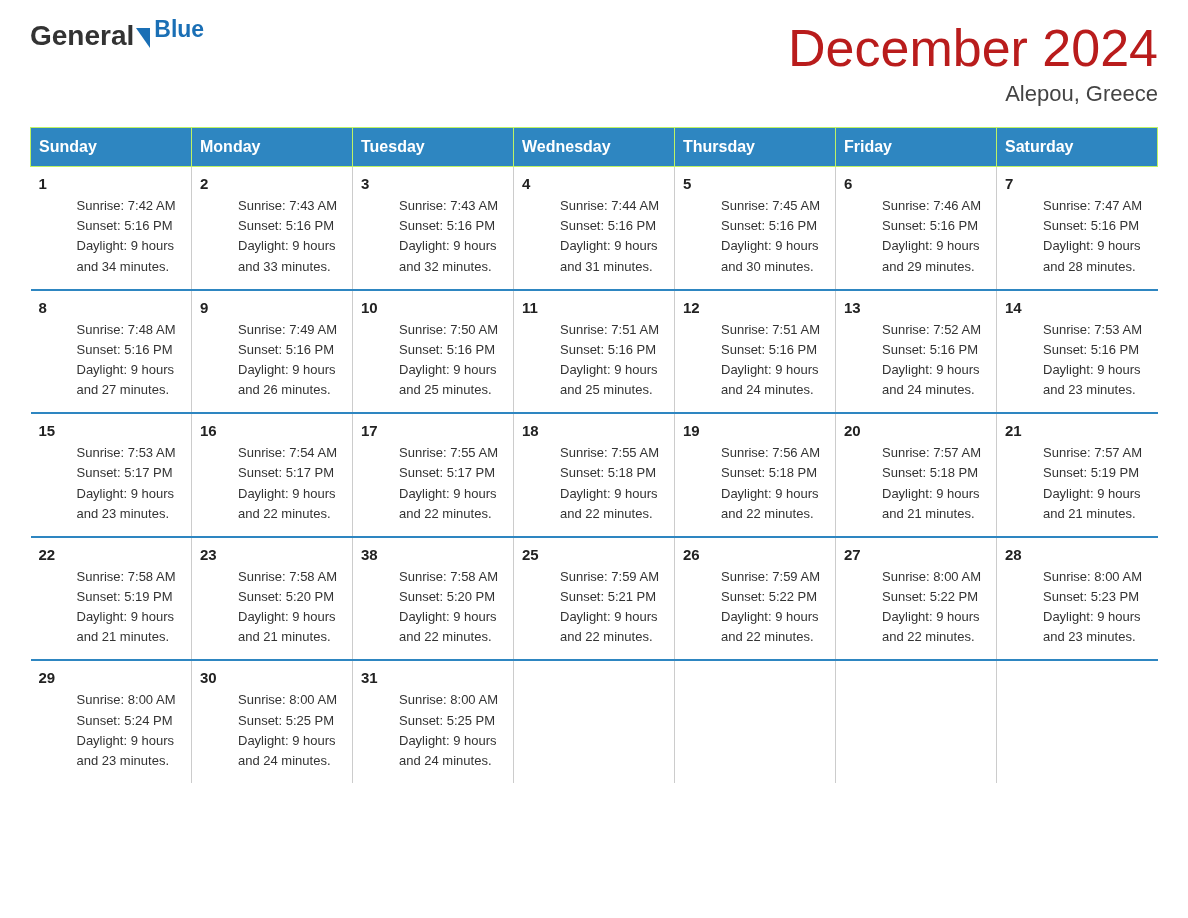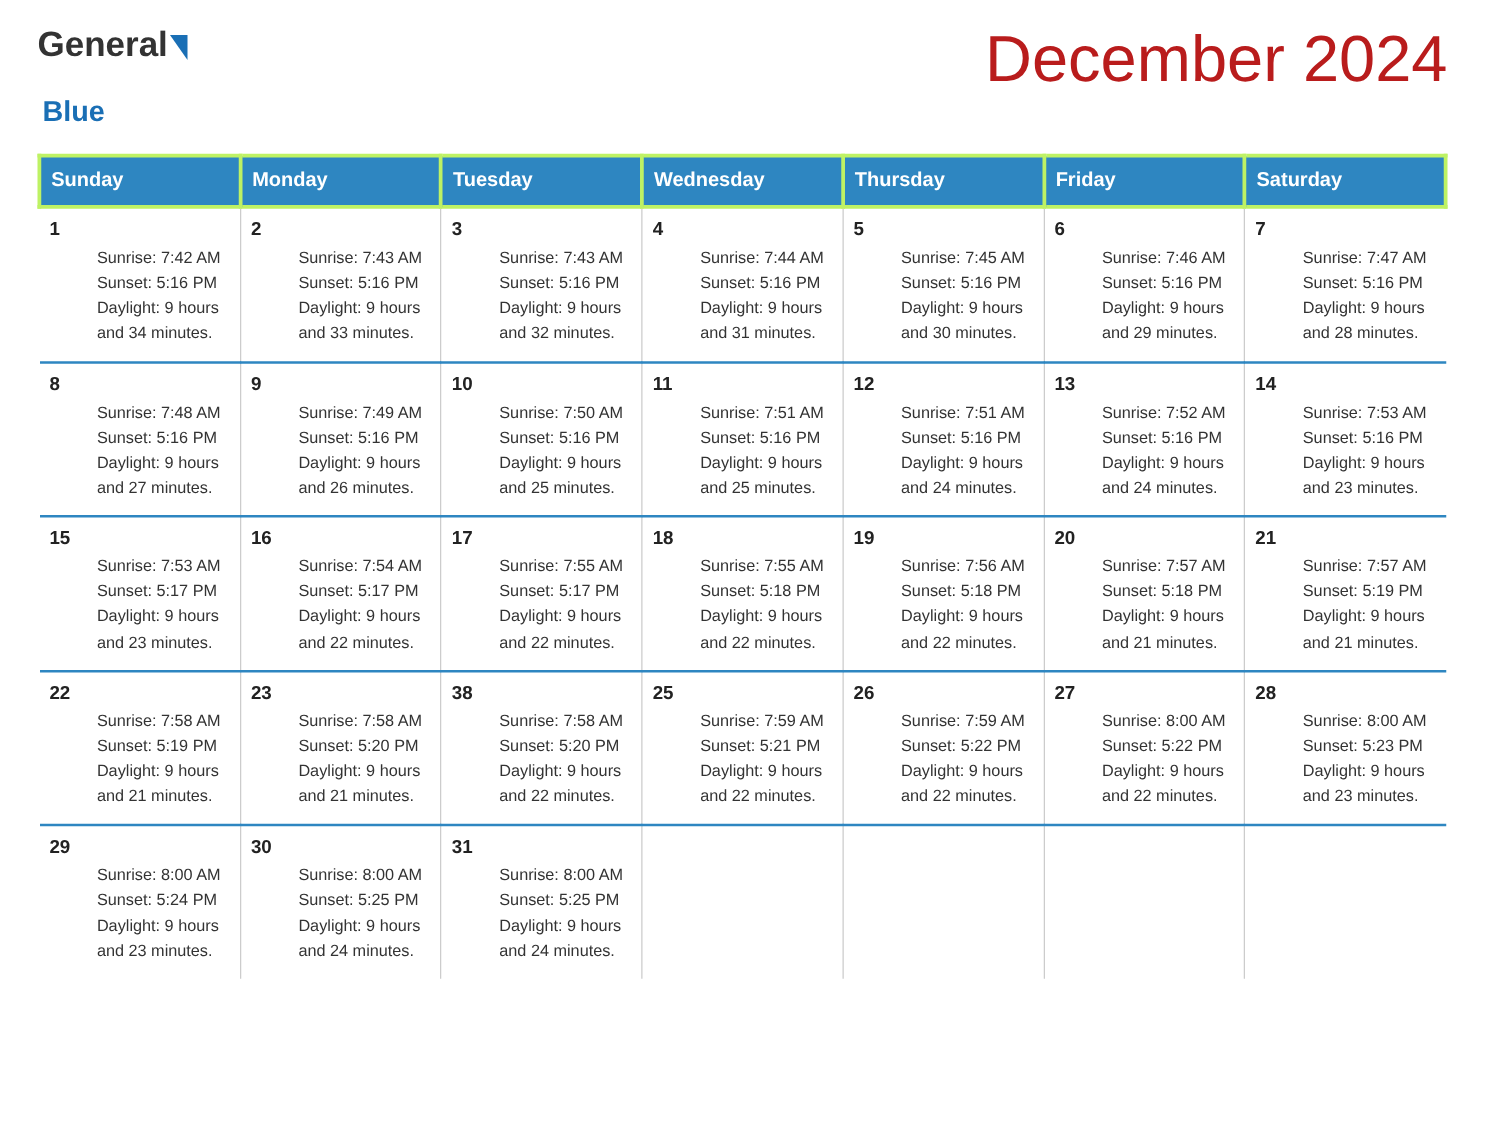--- a/index.html
+++ b/index.html
@@ -11,23 +11,22 @@
       padding: 20px 30px;
     }
     .header {
       display: flex;
       justify-content: space-between;
       align-items: flex-start;
       margin-bottom: 20px;
     }
     .logo {
       display: flex;
-      flex-direction: column;
+      flex-direction: row;
       align-items: flex-start;
-      gap: 28px;
     }
     .logo-top {
       display: flex;
       align-items: center;
     }
     .logo-general {
       font-size: 28px;
       font-weight: bold;
       color: #333;
     }
@@ -68,21 +67,21 @@
     }
     thead tr {
       background-color: #2e86c1;
     }
     thead th {
       color: #fff;
       font-size: 16px;
       font-weight: bold;
       padding: 10px 8px;
       text-align: left;
-      border: 3px solid #bef264;
+      border: 1px solid #bef264;
     }
     tbody tr {
       border-bottom: 2px solid #2e86c1;
     }
     tbody td {
       vertical-align: top;
       padding: 8px 8px 12px 8px;
       border-right: 1px solid #ccc;
       font-size: 13px;
       color: #333;
@@ -113,20 +112,21 @@
 <div class="header">
   <div class="logo">
     <div class="logo-top">
       <span class="logo-general">General</span>
       <div class="logo-arrow"></div>
     </div>
     <span class="logo-blue">Blue</span>
   </div>
   <div class="title-block">
     <div class="month-title">December 2024</div>
+    <div class="location">Alepou, Greece</div>
   </div>
 </div>
 
 <table>
   <thead>
     <tr>
       <th>Sunday</th>
       <th>Monday</th>
       <th>Tuesday</th>
       <th>Wednesday</th>

